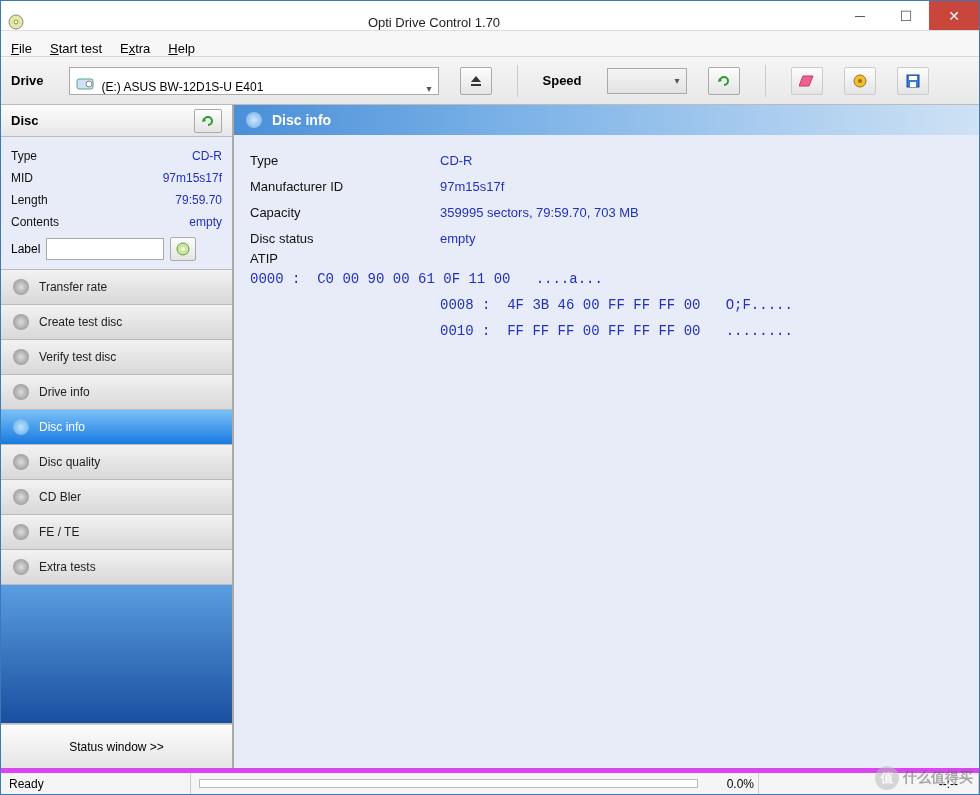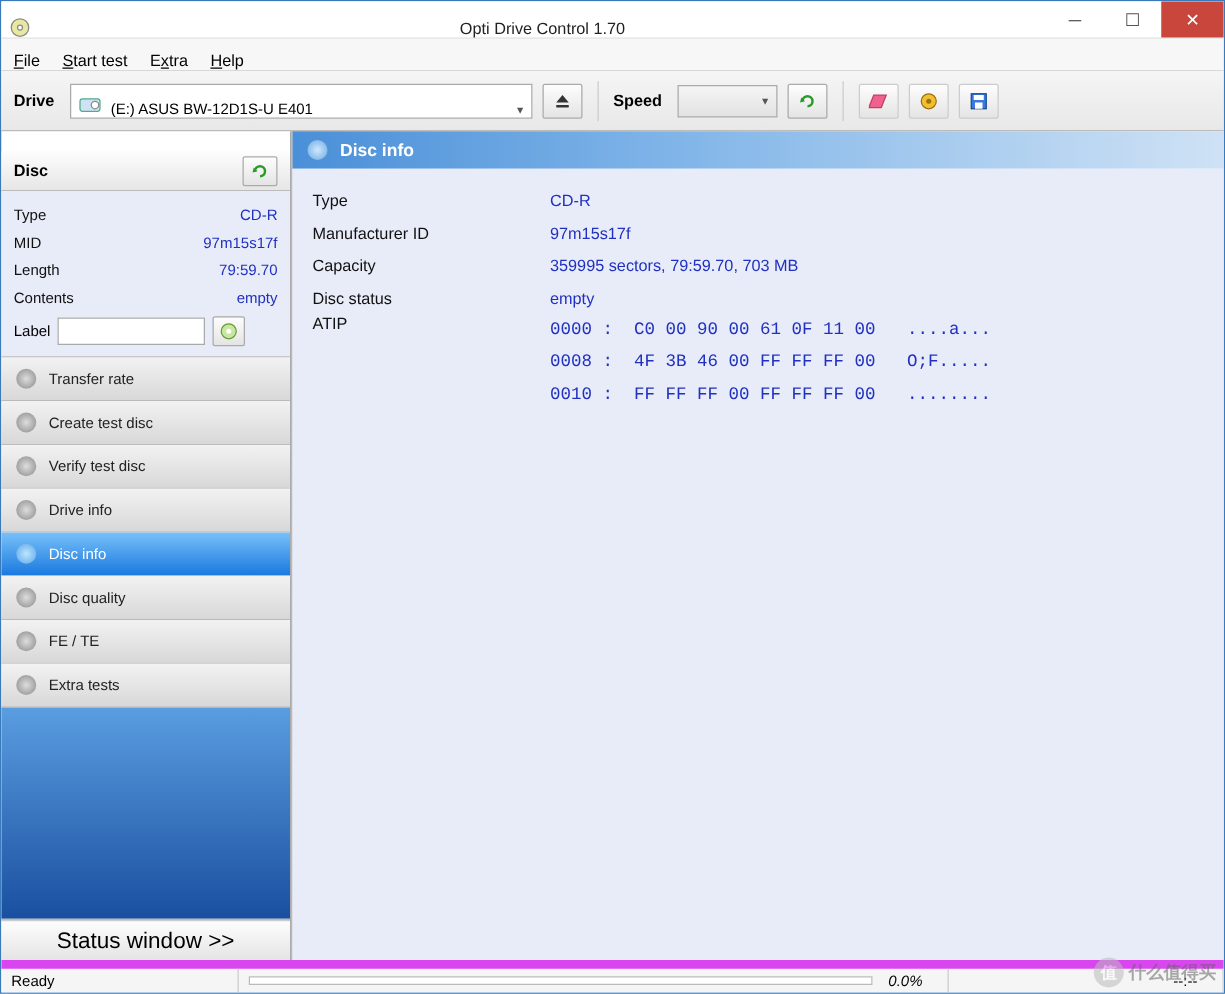--- a/index.html
+++ b/index.html
@@ -10,69 +10,69 @@
 .titlebar-title { flex: 1; text-align: center; font-size: 13px; color: #222; }
 .titlebar-btns { display: flex; height: 100%; }
 .tb-btn { width: 46px; display: flex; align-items: center; justify-content: center; font-size: 14px; }
 .tb-btn.close { background: #c8463c; color: #fff; width: 50px; }
 .tb-btn.min, .tb-btn.max { color: #555; }
 
 .menubar { height: 26px; display: flex; align-items: flex-end; padding: 0 10px; gap: 18px; border-bottom: 1px solid #d8d8d8; background: #f7f7f7; }
 .menubar span { font-size: 13px; }
 .mn { text-decoration: underline; }
 
-.toolbar { height: 48px; background: linear-gradient(#f5f5f5,#e8e8e8); border-bottom: 1px solid #bbb; display: flex; align-items: center; padding: 0 10px; gap: 8px; }
+.toolbar { height: 48px; background: linear-gradient(#f5f5f5,#e8e8e8); border-bottom: 1px solid #bbb; display: flex; align-items: center; padding: 0 10px; gap: 21px; }
 .tb-label { font-weight: bold; font-size: 13px; margin-right: 4px; }
 .drive-sel { border: 1px solid #aaa; background: #fff; height: 28px; display: flex; align-items: flex-end; padding: 0 6px; width: 370px; gap: 8px; }
 .drive-sel .dd-arrow { margin-left: auto; font-size: 10px; color: #555; }
 .speed-sel { border: 1px solid #aaa; background: linear-gradient(#f5f5f5,#e2e2e2); height: 26px; width: 80px; display: flex; align-items: center; justify-content: flex-end; padding: 0 6px; font-size: 10px; color: #555; }
 .icon-btn { width: 32px; height: 28px; border: 1px solid #aaa; background: linear-gradient(#fdfdfd,#e4e4e4); display: flex; align-items: center; justify-content: center; font-size: 15px; border-radius: 2px; }
 .icon-btn.flat { border: 1px solid #ccc; }
 .sep { width: 1px; height: 32px; background: #ccc; margin: 0 4px; }
 
 .main { display: flex; height: calc(100% - 30px - 26px - 48px - 26px); }
 
 .sidebar { width: 232px; border-right: 1px solid #aaa; display: flex; flex-direction: column; }
-.disc-head { height: 32px; background: linear-gradient(#fdfdfd,#e6e6e6); border-bottom: 1px solid #bbb; display: flex; align-items: center; padding: 0 10px; font-weight: bold; font-size: 13px; margin-top: 16px; }
+.disc-head { height: 32px; background: linear-gradient(#fdfdfd,#e6e6e6); border-bottom: 1px solid #bbb; display: flex; align-items: center; padding: 0 10px; font-weight: bold; font-size: 13px; }
 .disc-head .icon-btn { margin-left: auto; width: 28px; height: 24px; }
 .disc-body { background: #e8ecf9; padding: 8px 10px; border-bottom: 1px solid #bbb; }
 .disc-row { display: flex; justify-content: space-between; height: 22px; align-items: center; }
 .disc-row .k { color: #111; }
 .disc-row .v { color: #2030c0; }
 .lbl-row { display: flex; align-items: center; gap: 6px; margin-top: 4px; }
 .lbl-row input { border: 1px solid #aaa; height: 22px; width: 118px; background: #fff; padding: 0 4px; font-family: inherit; }
 .lbl-row .icon-btn { width: 26px; height: 24px; }
 
 .side-item { height: 35px; display: flex; align-items: center; gap: 10px; padding: 0 12px; background: linear-gradient(#f2f2f2,#d8d8d8); border-bottom: 1px solid #bbb; color: #222; font-size: 12px; }
 .side-item.active { background: linear-gradient(#79c0f8,#1a7ae0); color: #fff; }
 .side-item .si-icon { width: 16px; height: 16px; border-radius: 50%; background: radial-gradient(#ddd,#888); display: flex; align-items: center; justify-content: center; font-size: 10px; color: #444; }
 .side-item.active .si-icon { background: radial-gradient(#bde5ff,#5aa5e8); color: #fff; }
 
 .side-fill { flex: 1; background: linear-gradient(#5a9de0,#1a4fa0); border-bottom: 1px solid #bbb; }
 
-.status-win { height: 32px; background: linear-gradient(#fdfdfd,#e4e4e4); display: flex; align-items: center; justify-content: center; font-size: 18px; border-top: 1px solid #ccc; }
+.status-win { height: 44px; background: linear-gradient(#fdfdfd,#e4e4e4); display: flex; align-items: center; justify-content: center; font-size: 12px; border-top: 1px solid #ccc; }
 
 .content { flex: 1; display: flex; flex-direction: column; border-left: 1px solid #aaa; }
 .content-head { height: 30px; background: linear-gradient(to right,#4a8fd8,#7fb4e8 40%,#cfe2f5); color: #fff; display: flex; align-items: center; padding: 0 12px; gap: 10px; font-weight: bold; font-size: 14px; }
 .content-head .ci-icon { width: 16px; height: 16px; border-radius: 50%; background: radial-gradient(#cfe8ff,#6aa8e0); }
 .content-body { flex: 1; background: #e8ecf9; padding: 12px 16px; }
 .info-row { display: flex; height: 26px; align-items: center; }
 .info-row .ik { width: 190px; color: #111; font-size: 13px; }
 .info-row .iv { color: #2030c0; font-size: 13px; }
 .atip-cont { margin-left: 190px; }
 .atip-line { color: #2030c0; font-family: "Courier New", monospace; font-size: 14px; line-height: 26px; white-space: pre; }
-.atip-start { display: flex; }
+.atip-start { display: flex; flex-direction: column; }
 .atip-start .ik { width: 190px; color: #111; font-size: 13px; }
 
-.statusbar { height: 26px; border-top: 7px solid #d946ef; background: #f5f5f5; display: flex; align-items: center; font-size: 12px; }
+.statusbar { height: 26px; border-top: 5px solid #d946ef; background: #f5f5f5; display: flex; align-items: center; font-size: 12px; }
 .sb-cell { border-right: 1px solid #ccc; height: 100%; display: flex; align-items: center; padding: 0 8px; }
 .sb-ready { width: 190px; }
 .sb-prog { flex: 1; position: relative; }
 .sb-prog-track { position: absolute; left: 8px; right: 60px; top: 6px; bottom: 6px; border: 1px solid #bbb; background: #fff; }
-.sb-pct { position: absolute; right: 20px; font-style: italic; }
+.sb-pct { position: absolute; right: 4px; }
 .sb-time { width: 220px; justify-content: flex-end; padding-right: 20px; }
 
 .watermark { position: absolute; right: 6px; bottom: 4px; display: flex; align-items: center; gap: 4px; opacity: 0.55; font-size: 14px; color: #666; font-weight: bold; }
 .watermark .wm-circ { width: 24px; height: 24px; border-radius: 50%; background: #bbb; color: #fff; display: flex; align-items: center; justify-content: center; font-size: 13px; }
 </style>
 </head>
 <body>
 
 <div class="titlebar">
   <div class="titlebar-icon">
@@ -203,20 +203,24 @@
     <div class="side-item active">
         <span class="si-icon"></span>
         <span>Disc info</span>
       </div>
     <div class="side-item">
         <span class="si-icon"></span>
         <span>Disc quality</span>
       </div>
     <div class="side-item">
         <span class="si-icon"></span>
+        <span>CD Bler</span>
+      </div>
+    <div class="side-item">
+        <span class="si-icon"></span>
         <span>FE / TE</span>
       </div>
     <div class="side-item">
         <span class="si-icon"></span>
         <span>Extra tests</span>
       </div>
 
     <div class="side-fill"></div>
     <div class="status-win">Status window &gt;&gt;</div>
   </div>

